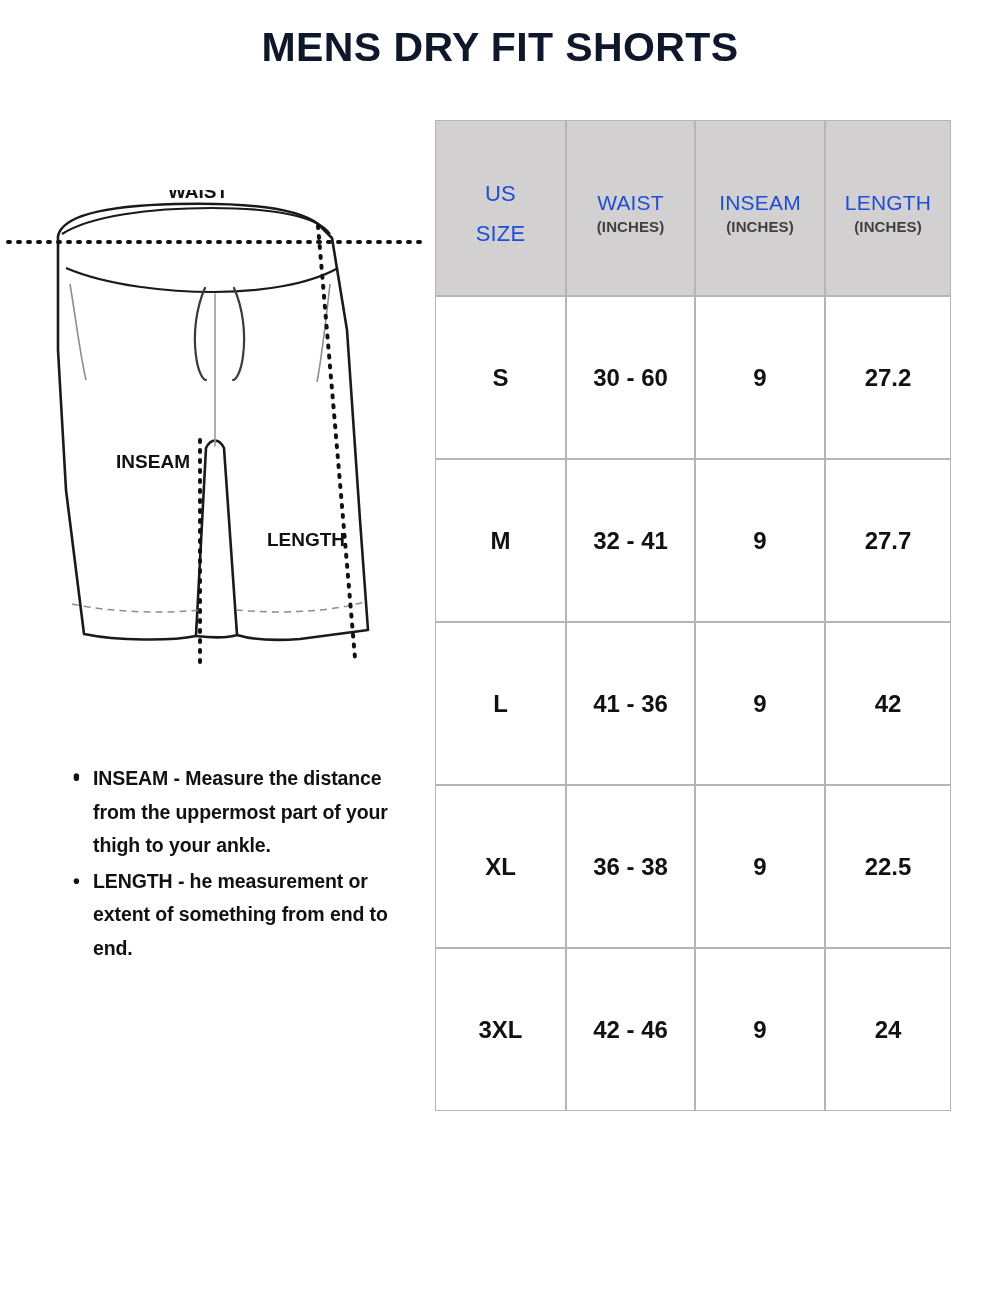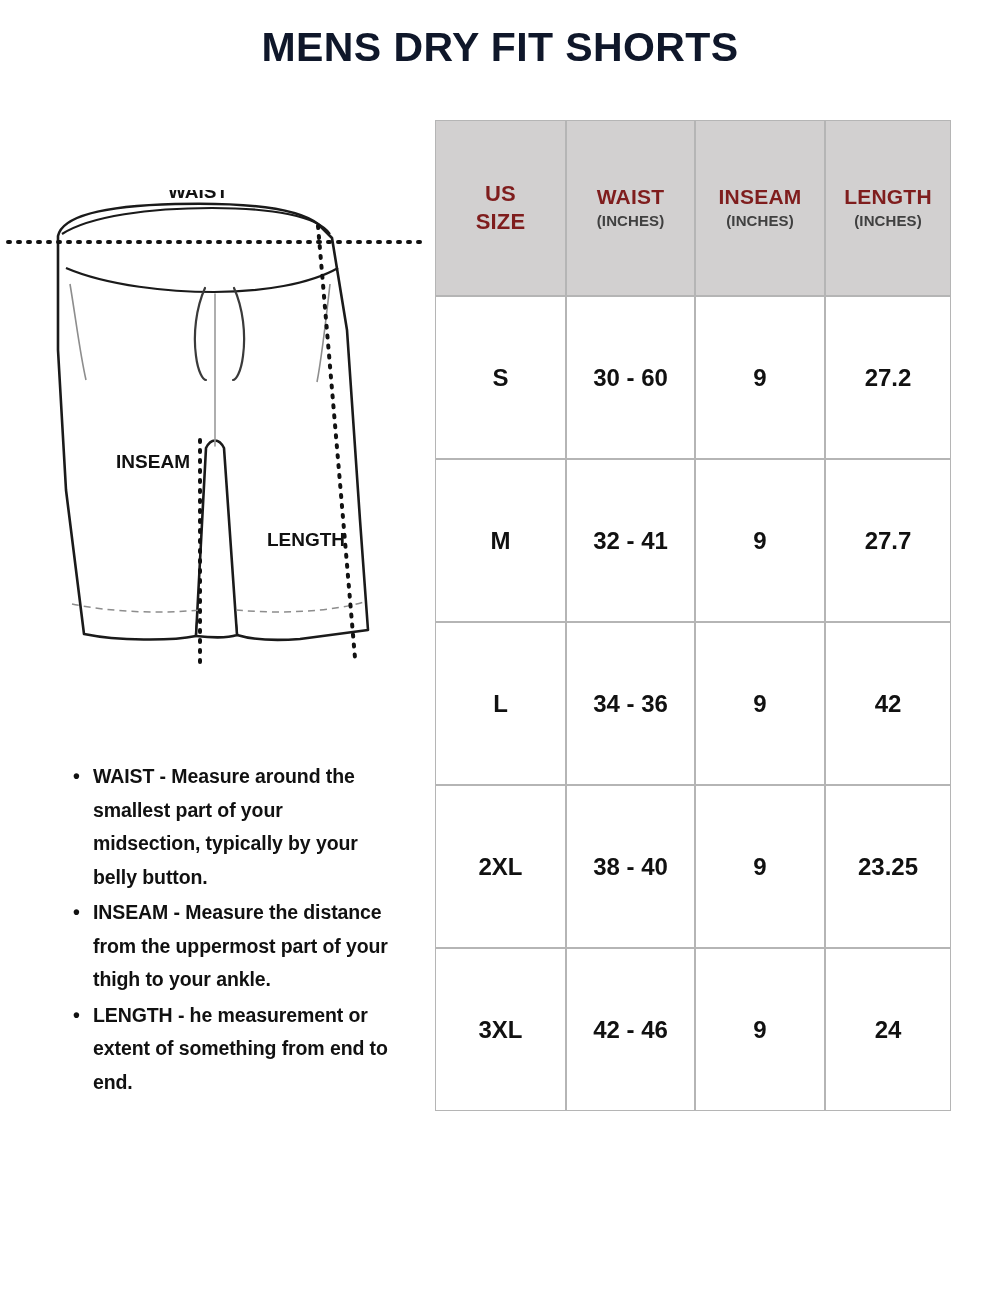--- a/index.html
+++ b/index.html
@@ -96,24 +96,25 @@
     color: #111111;
   }
   .col-size   { width: 131px; }
   .col-waist  { width: 129px; }
   .col-inseam { width: 130px; }
   .col-length { width: 126px; }
 
   .hdr-main {
     display: block;
     font-size: 21px;
-    font-weight: bold;
-    color: #7f1d1d;
+    font-weight: normal;
+    color: #1d4ed8;
     line-height: 26px;
     letter-spacing: 0.2px;
+    margin-top: 12px;
   }
   .hdr-sub {
     display: block;
     font-size: 15px;
     font-weight: bold;
     color: #404040;
     line-height: 22px;
     letter-spacing: 0.1px;
   }
   .hdr-main.two-line { font-size: 22px; line-height: 28px; }
@@ -185,21 +186,20 @@
 
       <text x="190" y="278" text-anchor="end" font-family="Liberation Sans, sans-serif" font-size="19" font-weight="bold" fill="#111111">INSEAM</text>
 
       <text x="345" y="356" text-anchor="end" font-family="Liberation Sans, sans-serif" font-size="19" font-weight="bold" fill="#111111">LENGTH</text>
     </svg>
   </div>
 
   <div id="measure-notes">
     <div class="note-item">
       <span class="bullet">•</span>
-      <span>WAIST - Measure around the smallest part of your midsection, typically by your belly button.</span>
     </div>
     <div class="note-item">
       <span class="bullet">•</span>
       <span>INSEAM - Measure the distance from the uppermost part of your thigh to your ankle.</span>
     </div>
     <div class="note-item">
       <span class="bullet">•</span>
       <span>LENGTH - he measurement or extent of something from end to end.</span>
     </div>
   </div>
@@ -234,29 +234,29 @@
       <td>27.2</td>
     </tr>
     <tr>
       <td>M</td>
       <td>32 - 41</td>
       <td>9</td>
       <td>27.7</td>
     </tr>
     <tr>
       <td>L</td>
-      <td>34 - 36</td>
+      <td>41 - 36</td>
       <td>9</td>
       <td>42</td>
     </tr>
     <tr>
-      <td>2XL</td>
-      <td>38 - 40</td>
-      <td>9</td>
-      <td>23.25</td>
+      <td>XL</td>
+      <td>36 - 38</td>
+      <td>9</td>
+      <td>22.5</td>
     </tr>
     <tr>
       <td>3XL</td>
       <td>42 - 46</td>
       <td>9</td>
       <td>24</td>
     </tr>
   </tbody>
 </table>
 

